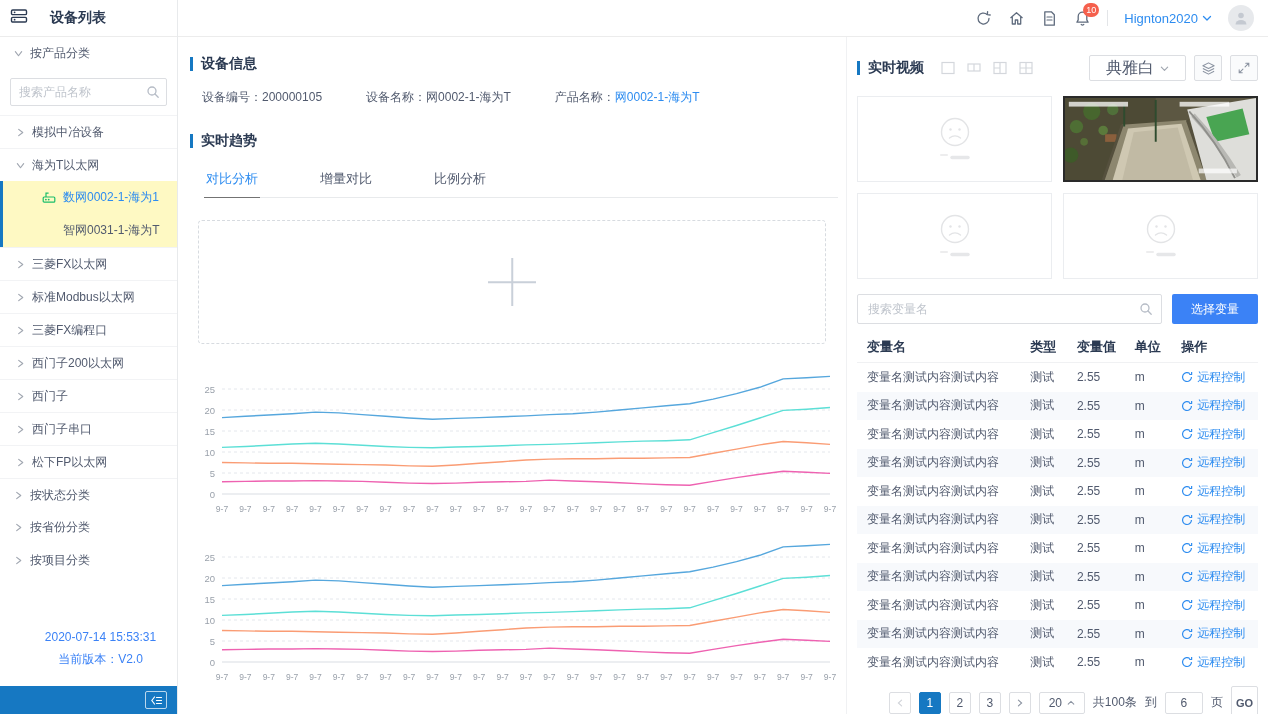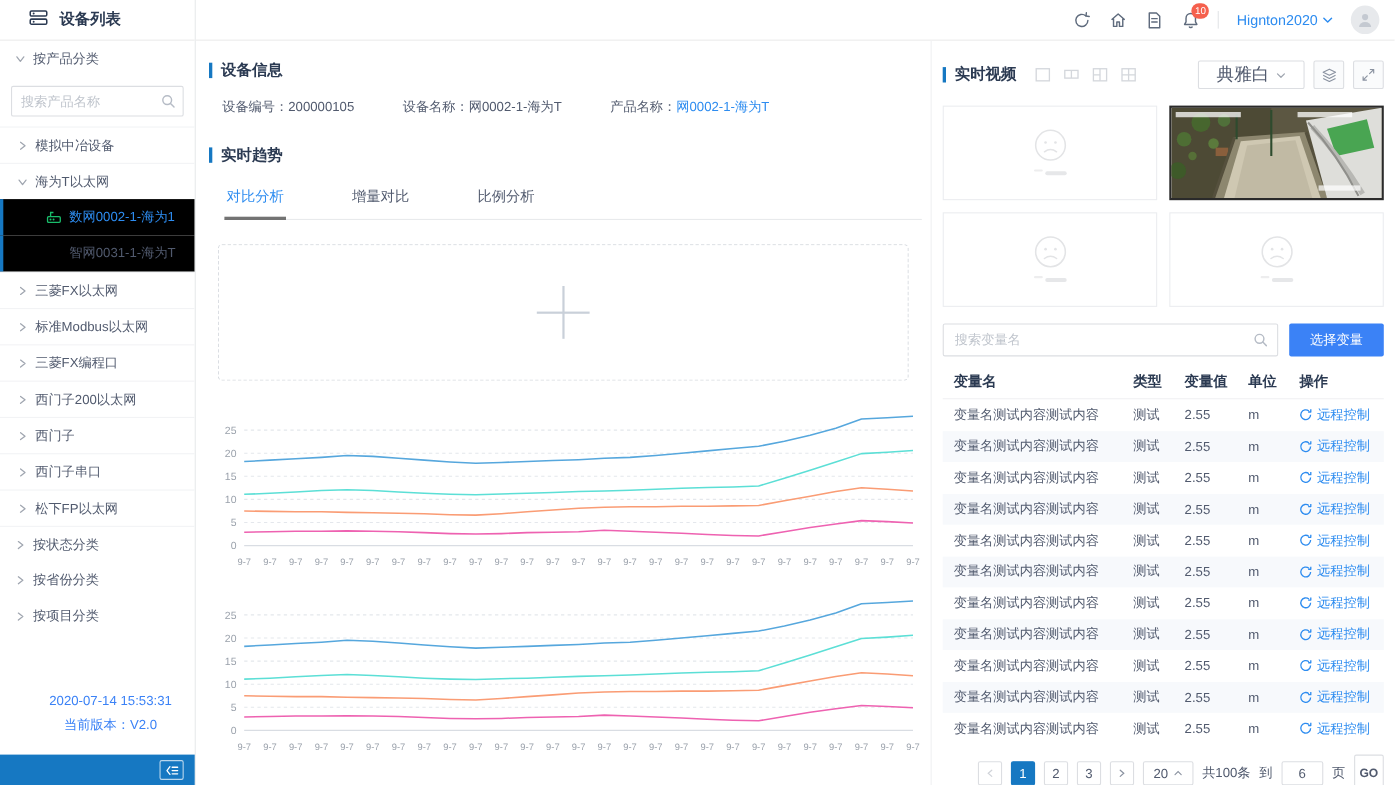--- a/index.html
+++ b/index.html
@@ -2,29 +2,29 @@
 <html><head>
 <meta charset="utf-8">
 <style>
   * { margin:0; padding:0; box-sizing:border-box; }
   html,body { width:1268px; height:714px; overflow:hidden; background:#fff;
     font-family:"Liberation Sans", sans-serif; color:#515a6e; }
   .app { display:flex; width:1268px; height:714px; }
 
   
   .sidebar { width:178px; height:714px; border-right:1px solid #e8eaec; position:relative; flex:none; background:#fff; }
-  .sidebar-header { height:37px; display:flex; align-items:center; gap:10px; padding-left:26px; border-bottom:1px solid #ececec; }
+  .sidebar-header { height:37px; display:flex; align-items:center; gap:22px; padding-left:10px; border-bottom:1px solid #ececec; }
   .sidebar-title { font-size:14px; font-weight:bold; color:#2b3a52; }
   .tree { overflow:hidden; }
   .tree-item { height:33px; display:flex; align-items:center; gap:7px; font-size:12px; color:#515a6e; cursor:pointer; position:relative; }
   .tree-item.divided { border-top:1px solid #f2f3f5; }
   .tree-item.lvl1 { padding-left:14px; }
   .tree-item.lvl2 { padding-left:16px; }
   .tree-item.lvl3 { padding-left:42px; }
-  .tree-item.group { background:#000000; border-left:3px solid #1678c2; }
+  .tree-item.group { background:#fef9c3; border-left:3px solid #1678c2; }
   .tree-item.group.lvl3 { padding-left:39px; }
   .tree-item.selected .tree-label { color:#2d8cf0; }
   .tree-item.no-icon .tree-label { margin-left:21px; }
   .chev.down { transform:rotate(90deg); }
   .tree-search { margin:8px 10px 9px 10px; position:relative; }
   .tree-search input { width:100%; height:28px; border:1px solid #dcdee2; border-radius:2px; padding:0 26px 0 8px; font-size:12px; color:#515a6e; outline:none; font-family:"Liberation Sans",sans-serif; }
   .tree-search input::placeholder { color:#bfc4cc; }
   .tree-search .mag { position:absolute; right:7px; top:7px; }
   .sidebar-info { position:absolute; bottom:44px; left:0; right:0; text-align:center; font-size:12px; color:#3b82f6; line-height:22px;margin-left:24px; }
   .sidebar-footer { position:absolute; bottom:0; left:0; width:100%; height:28px; background:#1678c2; display:flex; align-items:center; justify-content:flex-end; padding-right:10px; }
@@ -48,21 +48,21 @@
   .section-text { font-size:14px; font-weight:bold; color:#2b3a52; }
 
   .info-row { display:flex; gap:44px; margin:16px 0 0 12px; font-size:12px; }
   .info-label { color:#515a6e; }
   .info-value { color:#515a6e; }
   .info-value.link { color:#2d8cf0; cursor:pointer; }
 
   .trend-title { margin-top:26px; }
   .tabs { display:flex; gap:58px; margin:14px 0 0 14px; border-bottom:1px solid #e8eaec; }
   .tab { font-size:13px; padding:6px 2px 9px; cursor:pointer; color:#515a6e; }
-  .tab.active { color:#2d8cf0; border-bottom:3px solid #737373; margin-bottom:-1px; }
+  .tab.active { color:#2d8cf0; border-bottom:1px solid #737373; margin-bottom:-1px; }
 
   .dashed-box { margin:22px 0 0 8px; width:628px; height:124px; border:1px dashed #d7dbe0; border-radius:4px; position:relative; cursor:pointer; }
   .plus { position:absolute; left:50%; top:50%; width:48px; height:48px; transform:translate(-50%,-50%); }
   .plus::before, .plus::after { content:""; position:absolute; background:#c9d0d9; }
   .plus::before { left:50%; top:0; width:1.5px; height:100%; transform:translateX(-50%); }
   .plus::after { top:50%; left:0; height:1.5px; width:100%; transform:translateY(-50%); }
 
   .chart { width:648px; height:160px; margin:16px 0 0 2px; }
   .chart + .chart { margin-top:8px; }
 

